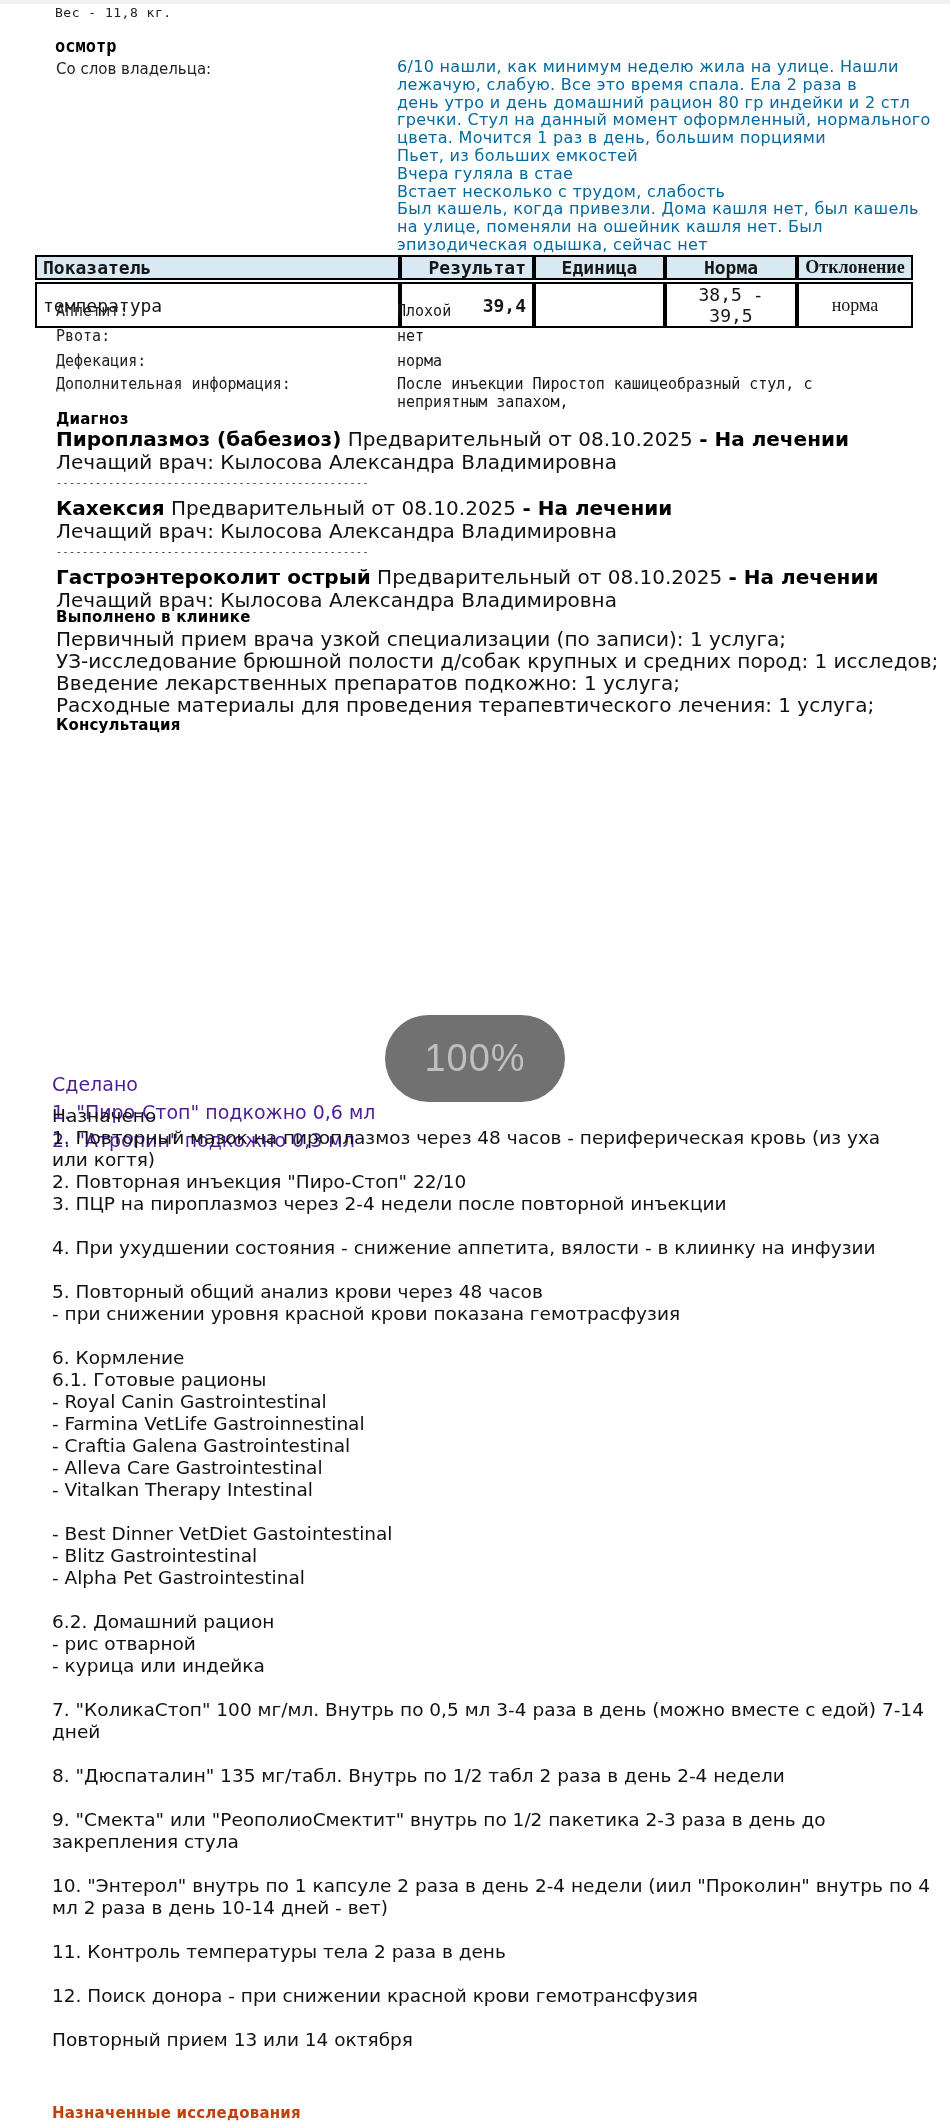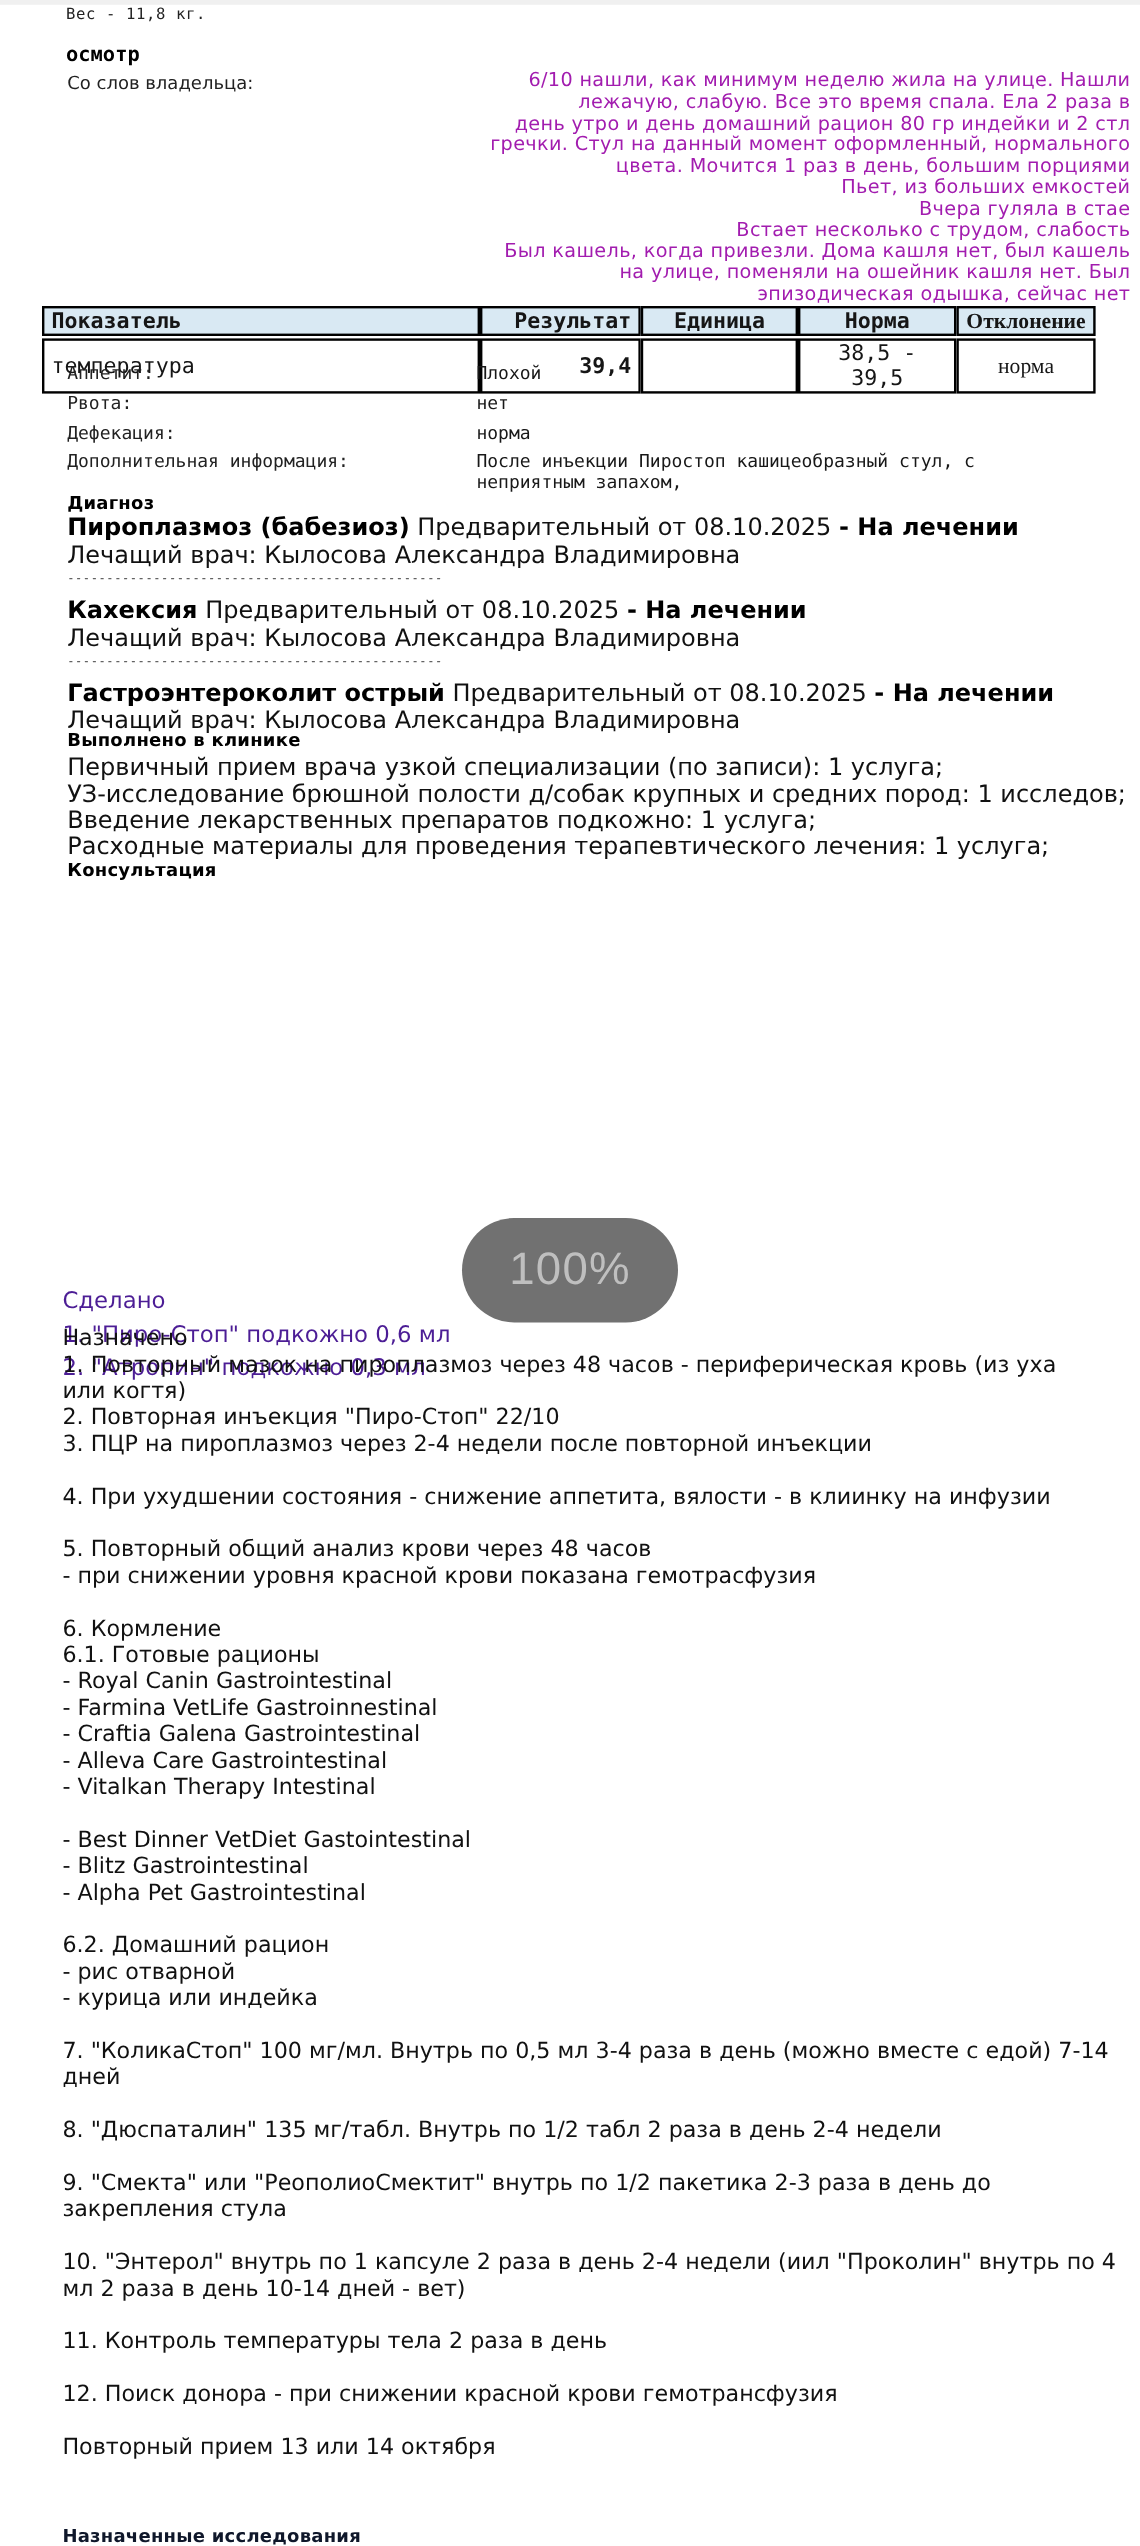--- a/index.html
+++ b/index.html
@@ -27,21 +27,21 @@
     position: absolute; top: 36px; left: 55px;
     font-size: 17px; font-weight: bold; color: #000;
   }
   .owner-label {
     position: absolute; top: 60px; left: 56px;
     font-size: 15px; color: #222;
   }
   .owner-text {
     position: absolute; top: 58px; left: 397px; width: 545px;
     font-size: 16px; line-height: 17.8px; letter-spacing: .3px;
-    white-space: pre; color: #a21caf; text-align: right;
+    white-space: pre; color: #0369a1;
   }
   
   .vitals-table {
     position: absolute; top: 253px; left: 35px;
     border-collapse: separate; border-spacing: 0 2px;
     font-family: "DejaVu Sans Mono", monospace;
     font-size: 18px;
   }
   .vitals-table th {
     background: #d9e9f3; border: 2px solid #000;
@@ -97,21 +97,21 @@
   .done-block {
     position: absolute; left: 52px; top: 1070px;
     font-size: 19px; line-height: 28px; white-space: pre; color: #4c1d95;
   }
   .prescribed-block {
     position: absolute; left: 52px; top: 1105px;
     font-size: 18.5px; line-height: 22px; white-space: pre; color: #111;
   }
   .footer-heading {
     position: absolute; left: 52px; top: 2104px;
-    font-size: 15px; font-weight: bold; letter-spacing: .2px; color: #0f172a;
+    font-size: 15px; font-weight: bold; letter-spacing: .2px; color: #c2410c;
   }
   
   .zoom-pill {
     position: absolute; left: 385px; top: 1015px;
     width: 180px; height: 87px; border-radius: 44px;
     background: #717171;
     display: flex; align-items: center; justify-content: center;
     z-index: 10;
     font-family: "Liberation Sans", sans-serif;
     font-size: 38px; color: #bfbfbf; letter-spacing: 1px;

